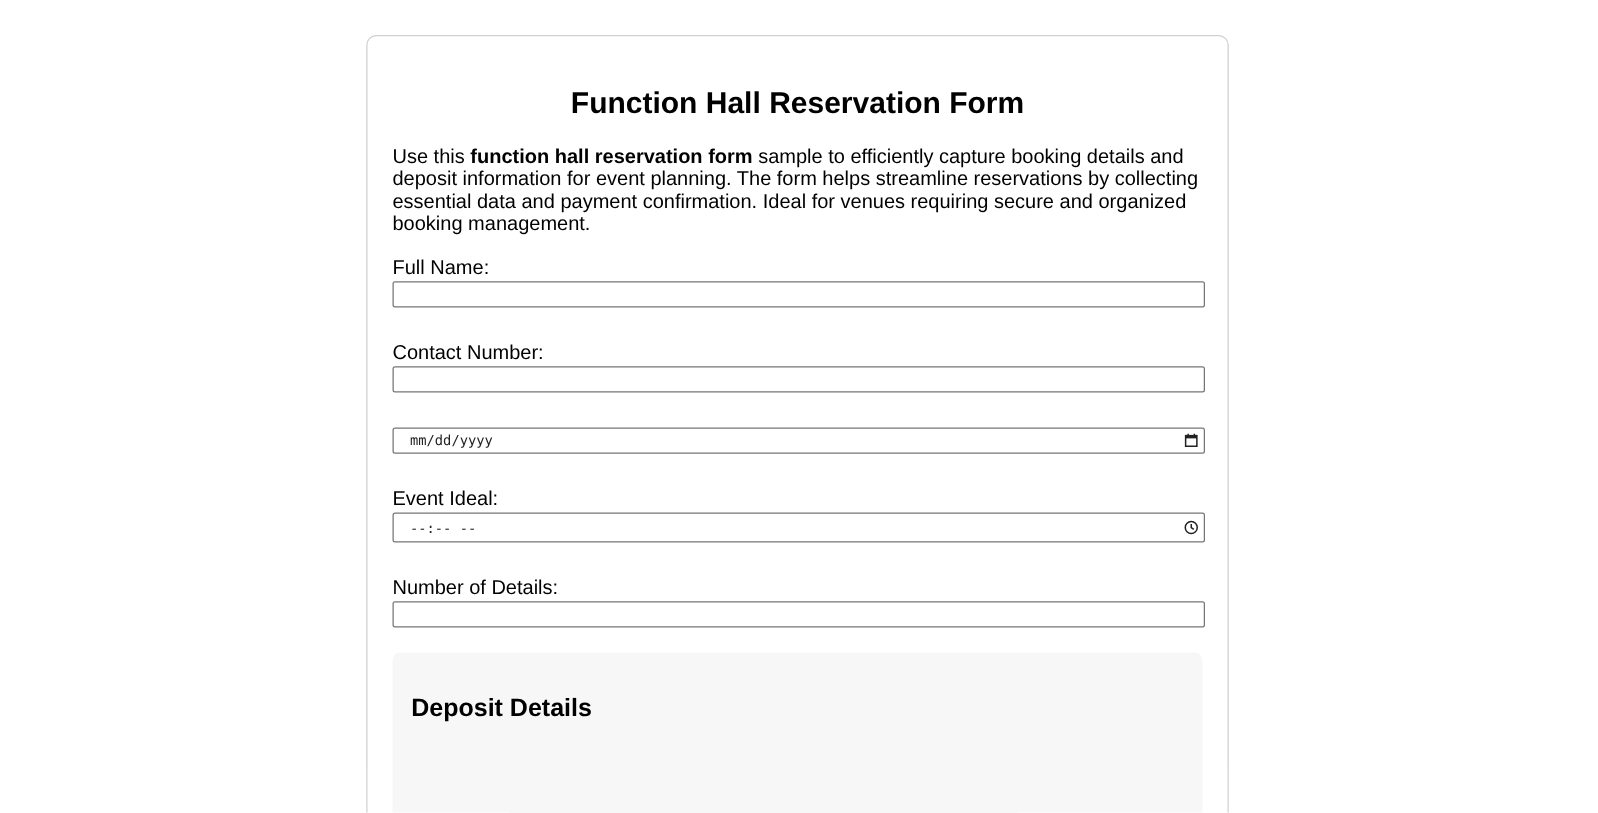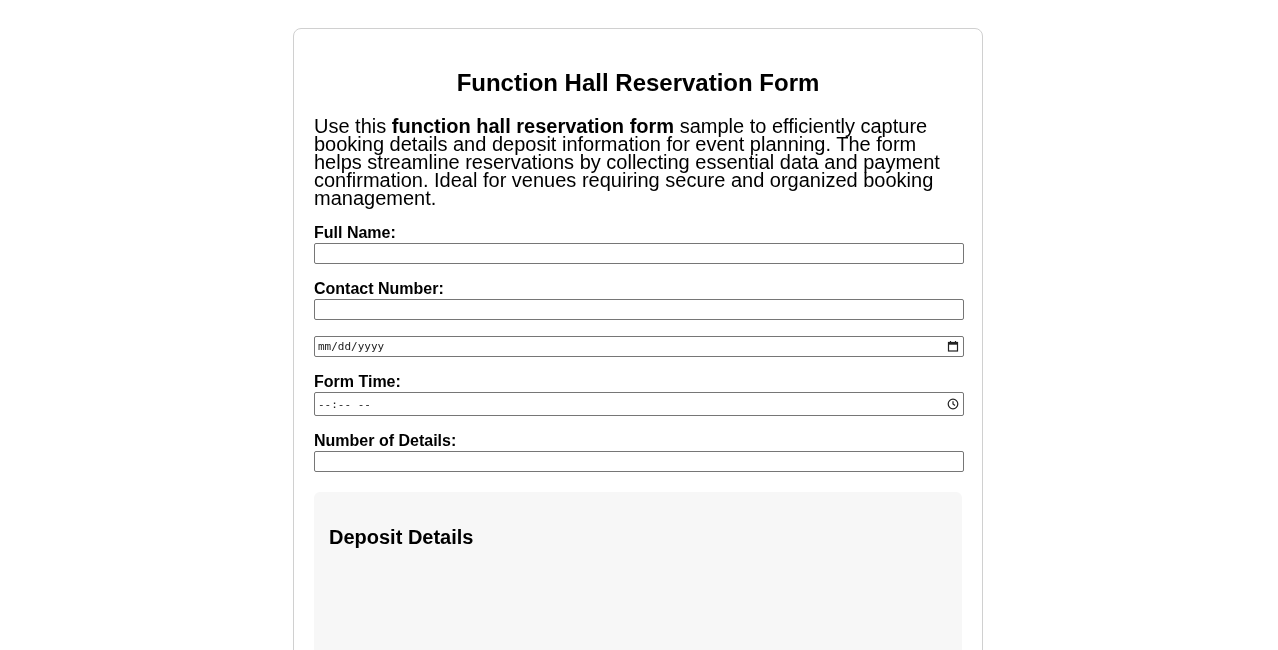--- a/index.html
+++ b/index.html
@@ -8,33 +8,33 @@
       position: absolute; left: 293px; top: 28px; width: 690px; height: 700px;
       border: 1px solid #d0d0d0; border-radius: 8px; box-sizing: border-box;
       padding: 0 20px;
       background: #fff;
     }
     h1 {
       font-size: 24px; font-weight: bold; text-align: center;
       margin: 40px 0 0 0; line-height: 28px;
     }
     .intro {
-      font-size: 20px; line-height: 18px; margin: 20px 0 0 0;
+      font-size: 16px; line-height: 18px; margin: 20px 0 0 0;
     }
-    .field { margin-top: 16px; }
+    .field { margin-top: 28px; }
     .field.first { margin-top: 17px; }
-    label { display: block; font-size: 16px; font-weight: bold; line-height: 18px; }
+    label { display: block; font-size: 16px; font-weight: normal; line-height: 18px; }
     .input {
       display: block; width: 650px; height: 21px; box-sizing: border-box;
       border: 1px solid #767676; border-radius: 2px; margin-top: 1px;
       background: #fff; position: relative;
       font-family: "DejaVu Sans Mono", monospace; font-size: 11px; color: #222;
     }
     .input.time { height: 24px; }
-    .input .ph { position: absolute; left: 3px; top: 3px; }
+    .input .ph { position: absolute; left: 13px; top: 3px; }
     .input.time .ph { top: 5px; }
     .input .ic { position: absolute; right: 4px; top: 3px; width: 12px; height: 12px; }
     .input.time .ic { top: 5px; }
     .deposit {
       margin-top: 20px; background: #f7f7f7; border-radius: 6px;
       padding: 33px 15px 20px 15px; height: 200px;
     }
     .deposit h2 { font-size: 20px; font-weight: bold; margin: 0; line-height: 24px; }
   </style>
 </head>
@@ -62,21 +62,21 @@
       <svg class="ic" viewBox="0 0 12 12">
         <rect x="1.5" y="2.5" width="9" height="8.5" fill="none" stroke="#222" stroke-width="1.2"></rect>
         <rect x="1.5" y="2.5" width="9" height="2.2" fill="#222"></rect>
         <line x1="3.5" y1="1" x2="3.5" y2="3" stroke="#222" stroke-width="1.2"></line>
         <line x1="8.5" y1="1" x2="8.5" y2="3" stroke="#222" stroke-width="1.2"></line>
       </svg>
     </div>
   </div>
 
   <div class="field">
-    <label>Form Time:</label>
+    <label>Event Ideal:</label>
     <div class="input time">
       <span class="ph">--:-- --</span>
       <svg class="ic" viewBox="0 0 12 12">
         <circle cx="6" cy="6" r="4.8" fill="none" stroke="#222" stroke-width="1.2"></circle>
         <polyline points="6,3.2 6,6 8,7.5" fill="none" stroke="#222" stroke-width="1.2"></polyline>
       </svg>
     </div>
   </div>
 
   <div class="field">

